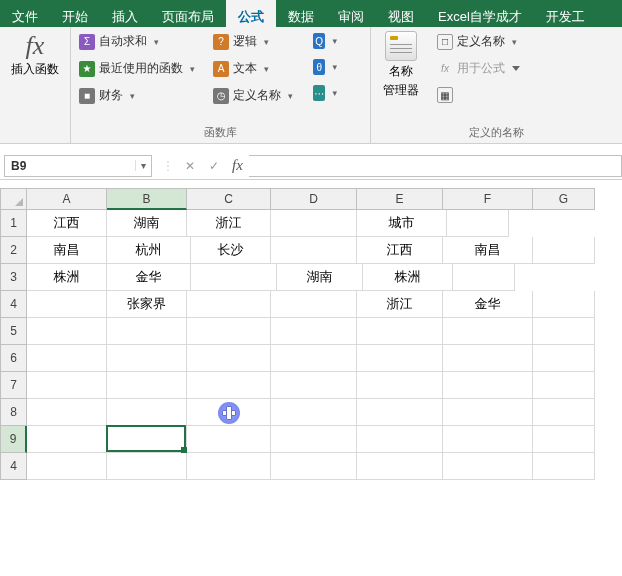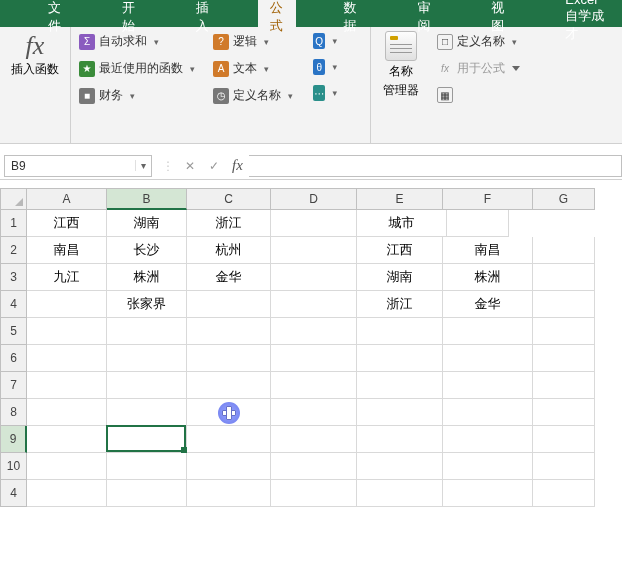--- a/index.html
+++ b/index.html
@@ -1,20 +1,20 @@
 <!DOCTYPE html>
 <html><head>
 <meta charset="utf-8">
 <style>
   * { box-sizing: border-box; margin: 0; padding: 0; }
   body { font-family: "Microsoft YaHei", "SimSun", sans-serif; font-size: 12px; background: #fff; overflow: hidden; width: 622px; height: 576px; }
   
   .tabs { display: flex; background: #217346; color: #fff; height: 27px; align-items: stretch; }
-  .tab { padding: 17px 12px; display: flex; align-items: center; cursor: pointer; font-size: 13px; margin-left: 36px; }
-  .tab.active { background: #f3f3f3; color: #a16207; font-weight: normal; }
+  .tab { padding: 17px 12px; display: flex; align-items: center; cursor: pointer; font-size: 13px; }
+  .tab.active { background: #f3f3f3; color: #0369a1; font-weight: bold; }
   
   .ribbon { background: #f3f3f3; display: flex; border-bottom: 1px solid #d0d0d0; height: 117px; }
   .group { border-right: 1px solid #d0d0d0; display: flex; flex-direction: column; padding: 4px 6px 0 6px; }
   .group-body { flex: 1; display: flex; align-items: flex-start; gap: 4px; }
   .group-label { text-align: center; color: #666; font-size: 11px; padding: 2px 0 3px; }
   
   .insert-fn { display: flex; flex-direction: column; align-items: center; justify-content: center; width: 62px; cursor: pointer; }
   .fx-big { font-size: 26px; font-style: italic; color: #555; font-family: "Times New Roman", serif; }
   
   .vcol { display: flex; flex-direction: column; gap: 6px; }
@@ -29,21 +29,21 @@
   .dd::after { content:"▾"; font-size:9px; color:#666; margin-left:3px; }
   .disabled { color:#9a9a9a; }
   
   .name-mgr { display:flex; flex-direction:column; align-items:center; justify-content:center; width:48px; cursor:pointer; gap:2px; }
   .mgr-icon { width:32px; height:30px; background:linear-gradient(#fdfdfd,#e0e0e0); border:1px solid #bbb; border-radius:3px; position:relative; }
   .mgr-icon::before{content:"";position:absolute;left:4px;top:4px;width:8px;height:4px;background:#d0a000;border-radius:1px;}
   .mgr-icon::after{content:"";position:absolute;left:4px;top:12px;right:4px;height:12px;background:repeating-linear-gradient(#999,#999 1px,transparent 1px,transparent 4px);}
   
   .formula-bar { display:flex; align-items:center; height:28px; border-bottom:1px solid #d0d0d0; }
   .name-box { width:148px; height:22px; margin:3px 6px 3px 4px; border:1px solid #c0c0c0; display:flex; align-items:center; }
-  .name-box-val { flex:1; padding:0 6px; font-size:12px; color:#333; }
+  .name-box-val { flex:1; padding:0 6px; font-size:12px; color:#333;font-weight:bold; }
   .name-box-dd { width:16px; text-align:center; color:#666; border-left:1px solid #e0e0e0; cursor:pointer; font-size:10px; }
   .fb-sep { color:#ccc; padding:0 4px; }
   .fb-btn { width:24px; text-align:center; color:#999; cursor:pointer; }
   .fx-small { font-style: italic; font-family:"Times New Roman",serif; font-size:15px; color:#555; padding:0 6px; cursor:pointer; }
   .formula-input { flex:1; height:22px; border:1px solid #c0c0c0; border-left:none; padding:0 6px; }
   
   .grid-area { position:relative; }
   .corner { position:absolute; left:0; top:0; width:27px; height:22px; background:#f0f0f0; border:1px solid #c0c0c0; z-index:2; }
   .corner::after{content:"";position:absolute;right:3px;bottom:3px;border-left:8px solid transparent;border-bottom:8px solid #b8b8b8;}
   .col-headers { display:flex; margin-left:27px; }
@@ -67,25 +67,27 @@
   
   .caret-def{width:0;height:0;border-left:4px solid transparent;border-right:4px solid transparent;border-top:5px solid #666;display:inline-block;margin-left:3px;}
 </style>
 </head>
 <body>
 
 <div class="tabs">
   <div class="tab">文件</div>
   <div class="tab">开始</div>
   <div class="tab">插入</div>
+  <div class="tab">页面布局</div>
   <div class="tab active">公式</div>
   <div class="tab">数据</div>
   <div class="tab">审阅</div>
   <div class="tab">视图</div>
   <div class="tab">Excel自学成才</div>
+  <div class="tab">开发工</div>
 </div>
 
 <div class="ribbon">
   <div class="group" style="width:71px">
     <div class="group-body">
       <div class="insert-fn">
         <span class="fx-big">fx</span>
         <span>插入函数</span>
       </div>
     </div>
@@ -127,20 +129,21 @@
             <span class="icon-sq ic-blue">Q</span>
           </span>
         <span class="rbtn dd">
             <span class="icon-sq ic-blue">θ</span>
           </span>
         <span class="rbtn dd">
             <span class="icon-sq ic-teal">⋯</span>
           </span>
       </div>
     </div>
+    <div class="group-label">函数库</div>
   </div>
 
   <div class="group" style="flex:1;border-right:none">
     <div class="group-body">
       <div class="name-mgr">
         <div class="mgr-icon"></div>
         <span>名称</span>
         <span>管理器</span>
       </div>
       <div class="vcol" style="margin-left:6px">
@@ -151,20 +154,21 @@
         <span class="rbtn disabled">
             <span class="icon-sq" style="font-style:italic">fx</span>
             <span>用于公式</span>
             <span class="caret-def"></span>
           </span>
         <span class="rbtn">
             <span class="icon-sq" style="border:1px solid #999">▦</span>
           </span>
       </div>
     </div>
+    <div class="group-label">定义的名称</div>
   </div>
 </div>
 
 <div class="formula-bar" style="margin-top:8px">
   <div class="name-box">
     <span class="name-box-val">B9</span>
     <span class="name-box-dd">▾</span>
   </div>
   <span class="fb-sep">⋮</span>
   <span class="fb-btn">✕</span>
@@ -190,30 +194,29 @@
         <div class="cell col-A">江西</div>
         <div class="cell col-B">湖南</div>
         <div class="cell col-C">浙江</div>
         <div class="cell col-D"></div>
         <div class="cell col-F">城市</div>
         <div class="cell col-G"></div>
       </div>
       <div class="row">
         <div class="rowh">2</div>
         <div class="cell col-A">南昌</div>
+        <div class="cell col-C">杭州</div>
         <div class="cell col-B">长沙</div>
-        <div class="cell col-C">杭州</div>
         <div class="cell col-D"></div>
         <div class="cell col-E">江西</div>
         <div class="cell col-F">南昌</div>
         <div class="cell col-G"></div>
       </div>
       <div class="row">
         <div class="rowh">3</div>
-        <div class="cell col-A">九江</div>
         <div class="cell col-B">株洲</div>
         <div class="cell col-C">金华</div>
         <div class="cell col-D"></div>
         <div class="cell col-E">湖南</div>
         <div class="cell col-F">株洲</div>
         <div class="cell col-G"></div>
       </div>
       <div class="row">
         <div class="rowh">4</div>
         <div class="cell col-A"></div>
@@ -268,30 +271,20 @@
         <div class="rowh sel">9</div>
         <div class="cell col-A"></div>
         <div class="cell col-B"></div>
         <div class="cell col-C"></div>
         <div class="cell col-D"></div>
         <div class="cell col-E"></div>
         <div class="cell col-F"></div>
         <div class="cell col-G"></div>
       </div>
       <div class="row">
-        <div class="rowh">10</div>
-        <div class="cell col-A"></div>
-        <div class="cell col-B"></div>
-        <div class="cell col-C"></div>
-        <div class="cell col-D"></div>
-        <div class="cell col-E"></div>
-        <div class="cell col-F"></div>
-        <div class="cell col-G"></div>
-      </div>
-      <div class="row">
         <div class="rowh">4</div>
         <div class="cell col-A"></div>
         <div class="cell col-B"></div>
         <div class="cell col-C"></div>
         <div class="cell col-D"></div>
         <div class="cell col-E"></div>
         <div class="cell col-F"></div>
         <div class="cell col-G"></div>
       </div>
     </div>

